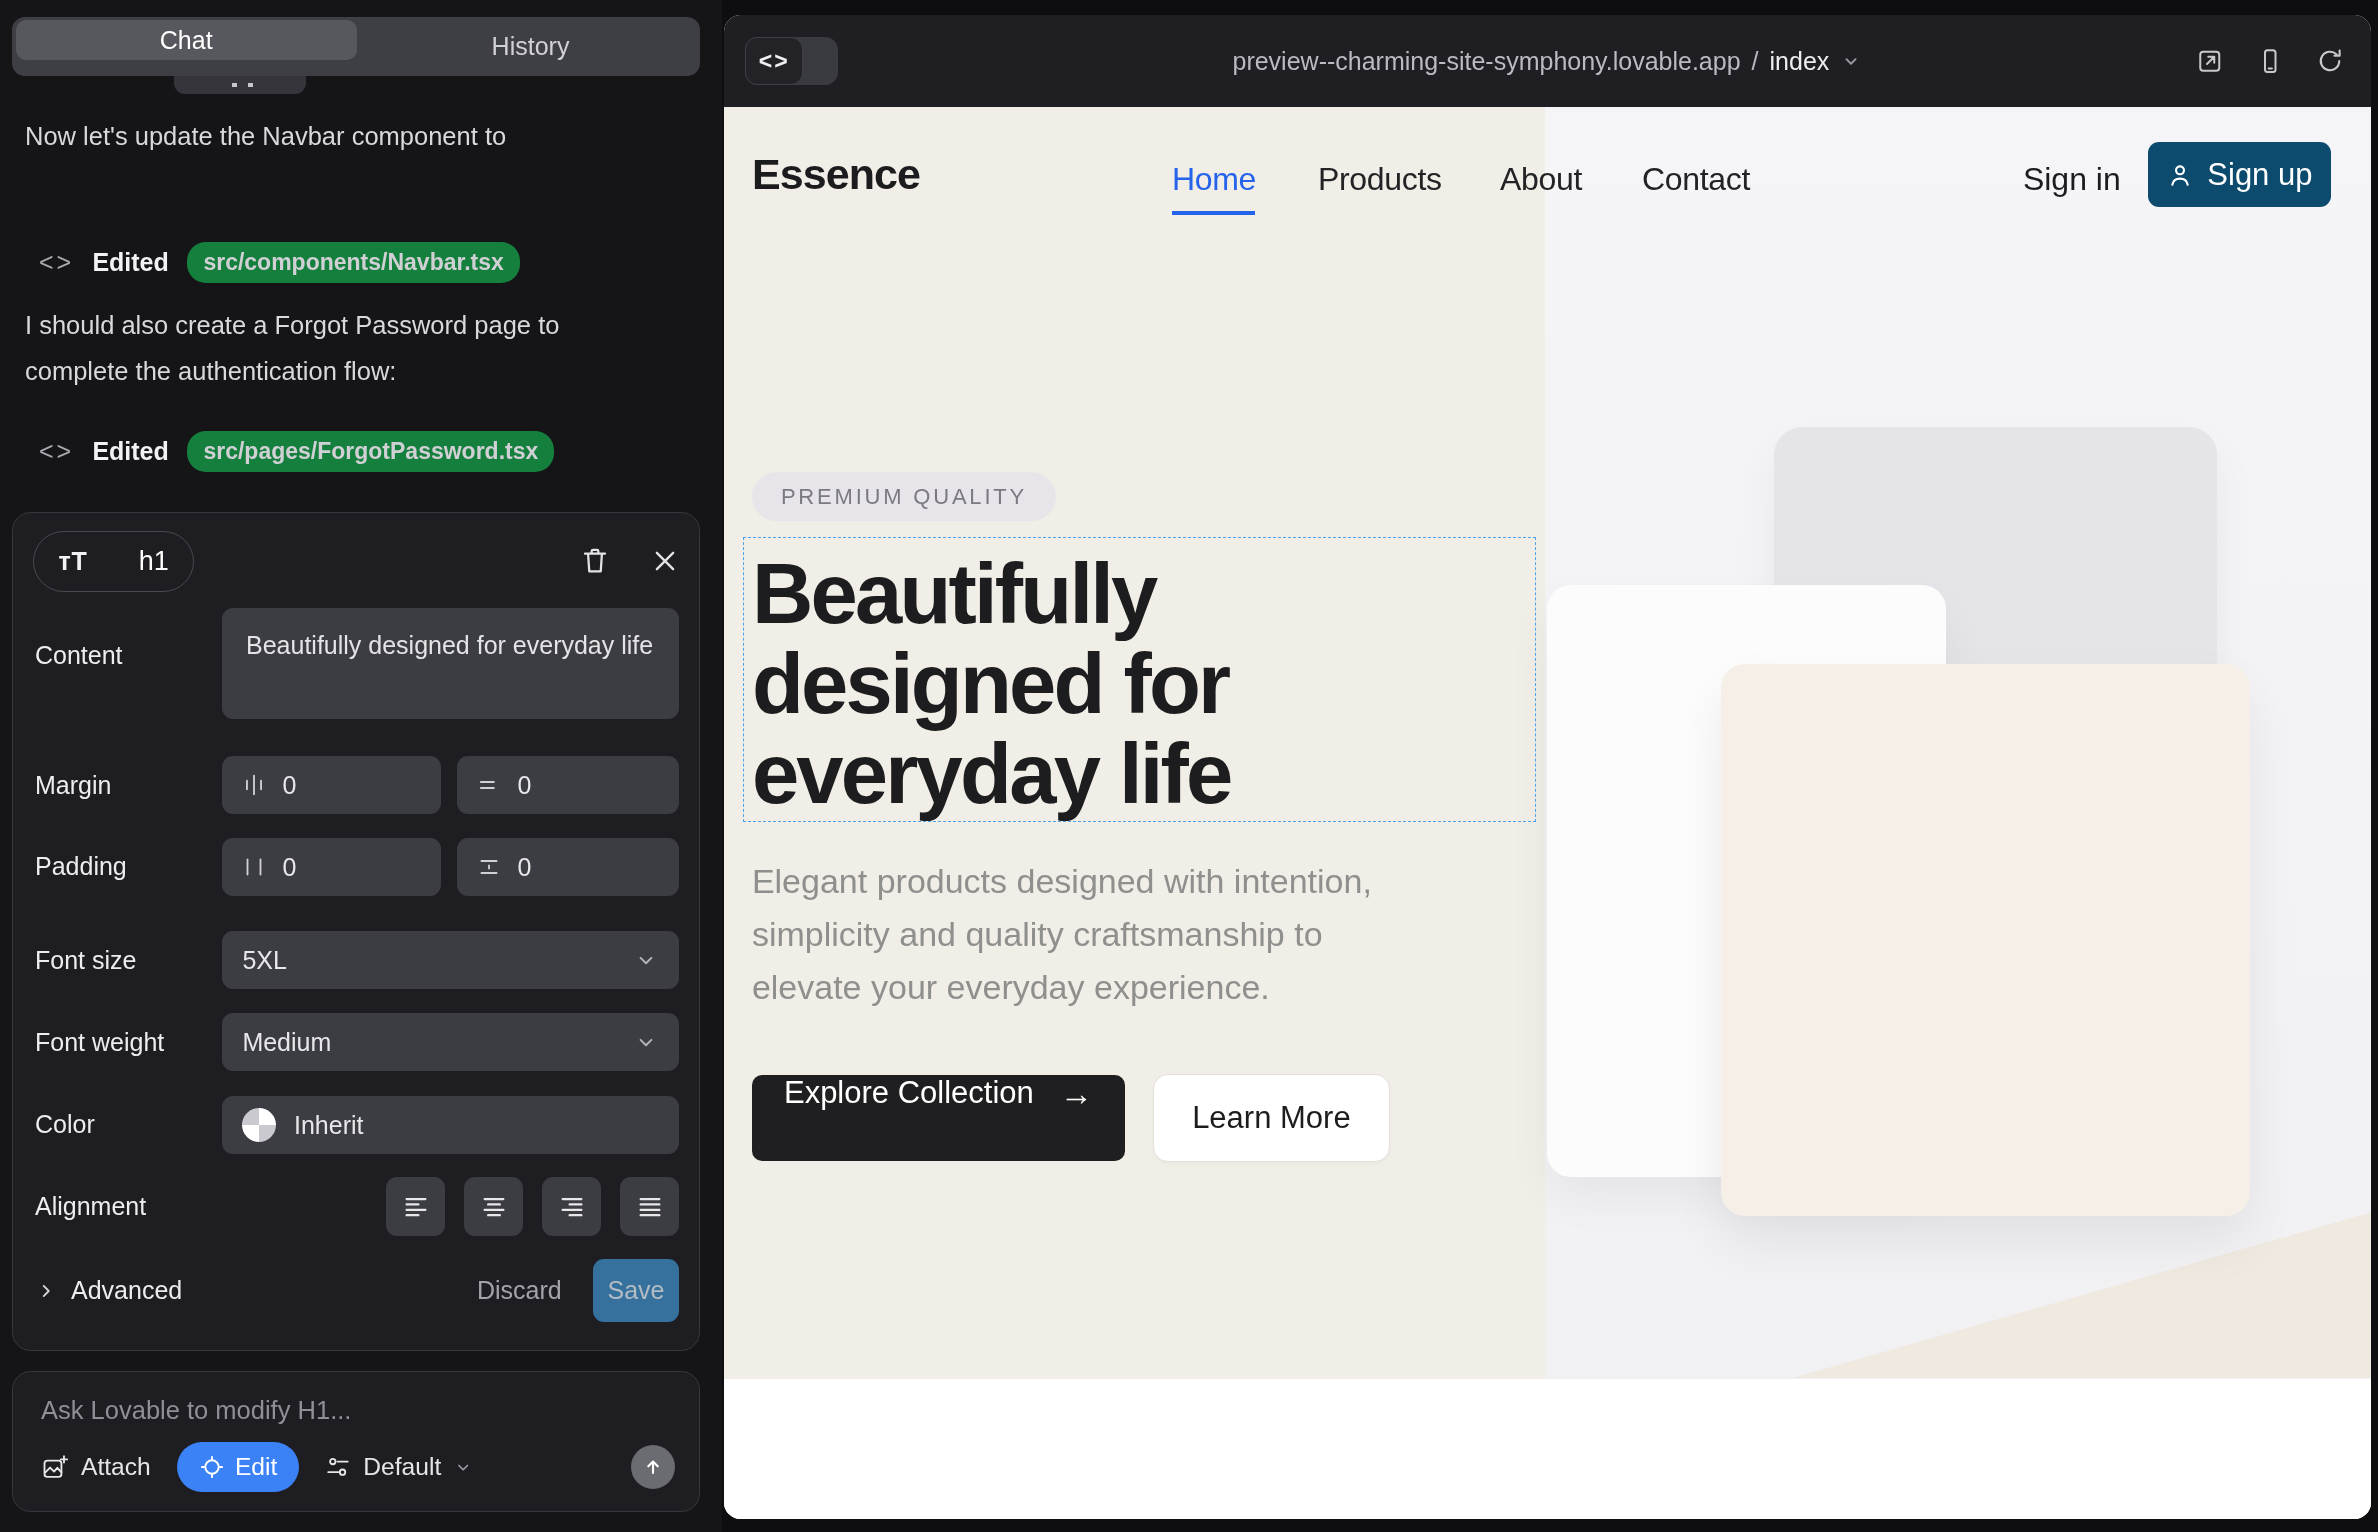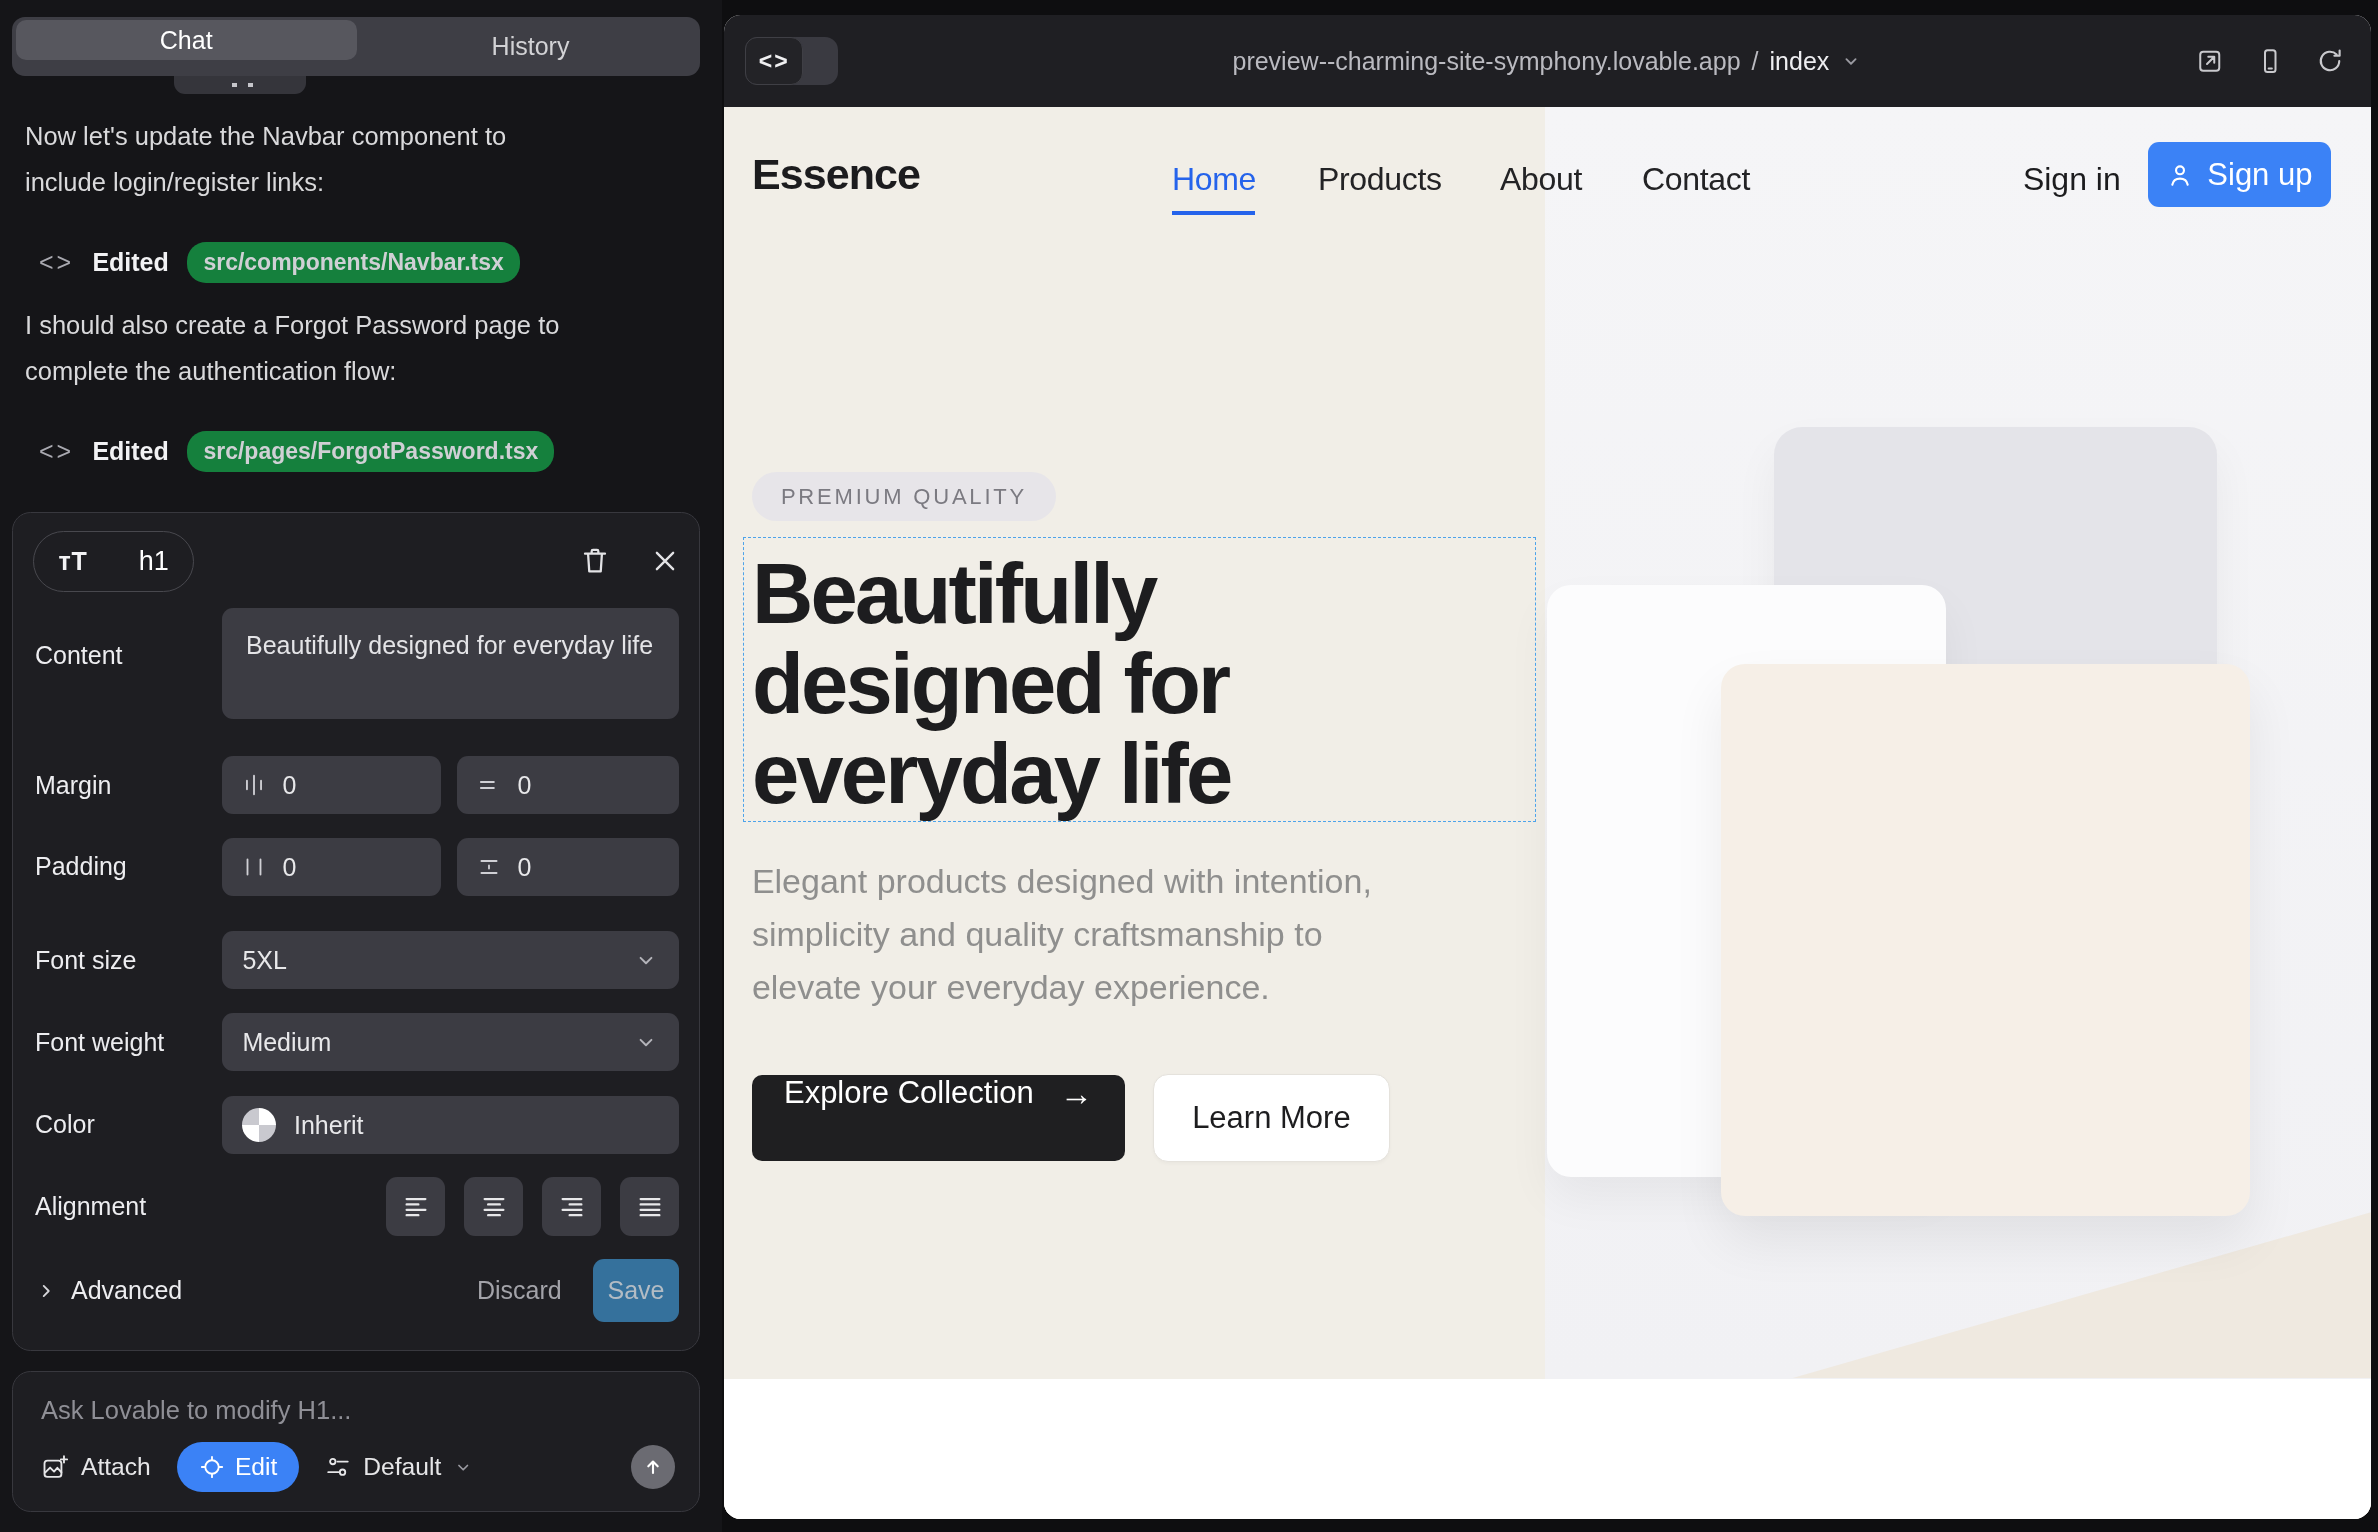--- a/index.html
+++ b/index.html
@@ -112,21 +112,21 @@
     border-radius:24px; box-shadow:0 22px 45px rgba(0,0,0,.05); }
   .card-cream { position:absolute; left:997px; top:557px; width:529px; height:552px; background:#f6efe7;
     border-radius:24px; box-shadow:0 26px 52px rgba(0,0,0,.07); }
 
   .brand { position:absolute; left:28px; top:43px; font-size:43px; font-weight:700; color:#1c1c1e; letter-spacing:-0.9px; }
   .nav-link { position:absolute; top:54px; font-size:32px; color:#232325; letter-spacing:-0.3px; }
   .nav-home { left:448px; color:#2563eb; font-weight:500; }
   .nav-products { left:594px; } .nav-about { left:776px; } .nav-contact { left:918px; }
   .nav-underline { position:absolute; left:448px; top:104px; width:83px; height:3.7px; background:#2563eb; }
   .sign-in { position:absolute; left:1299px; top:54px; font-size:32px; color:#1c1c1e; }
-  .signup-btn { position:absolute; left:1424px; top:35px; width:183px; height:65px; background:#3b82f6; border-radius:11px;
+  .signup-btn { position:absolute; left:1424px; top:35px; width:183px; height:65px; background:#0c4a6e; border-radius:11px;
     color:#fff; display:flex; align-items:center; justify-content:center; gap:13px; font-size:31px; font-weight:500; }
 
   .badge { position:absolute; left:28px; top:365px; height:49px; padding:0 29px; background:#e7e5e9; border-radius:927px;
     display:flex; align-items:center; font-size:22px; letter-spacing:2.8px; color:#7b7a81; font-weight:500; }
   .selection-box { position:absolute; left:19.5px; top:430px; width:793px; height:285px; border:1.9px dashed #4da3ea; }
   .hero-h1 { position:absolute; left:28px; top:442px; font-size:85px; line-height:90px; font-weight:600;
     color:#1d1d1f; letter-spacing:-2.8px; }
   .hero-para { position:absolute; left:28px; top:748px; font-size:34px; line-height:53px; color:#8f8f8e; }
   .cta-primary { position:absolute; left:28px; top:968px; width:373px; height:86px; background:#1f1f21; border-radius:10px;
     color:#ffffff; display:flex; justify-content:center; gap:26px; font-size:31px; font-weight:500; }
@@ -141,21 +141,20 @@
 <aside class="left-panel">
 
   <div class="tabs">
     <div class="tab-chat">Chat</div>
     <div class="tab-history">History</div>
   </div>
   <div class="peek-pill"></div>
 
   <div class="msg msg-1">
     <div>Now let's update the Navbar component to</div>
-    <div>include login/register links:</div>
   </div>
 
   <div class="edited-row row-1">
     <span class="code-glyph">&lt;&gt;</span>
     <span class="edited-label">Edited</span>
     <span class="file-chip">src/components/Navbar.tsx</span>
   </div>
 
   <div class="msg msg-2">
     <div>I should also create a Forgot Password page to</div>

